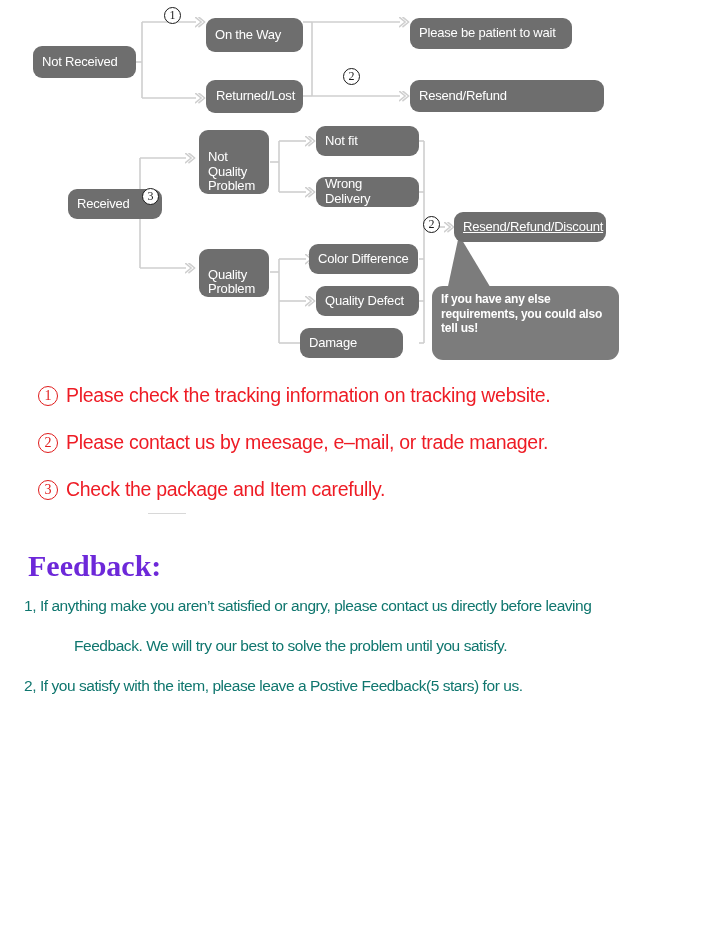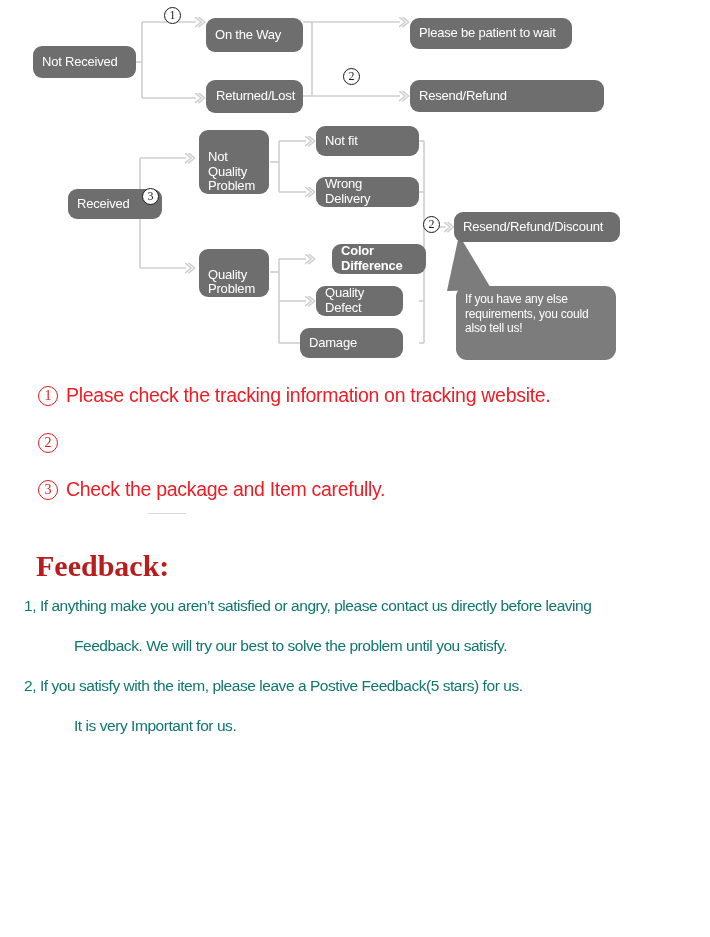--- a/index.html
+++ b/index.html
@@ -130,22 +130,22 @@
   #feedback {
     position: absolute;
     left: 0;
     top: 546px;
     width: 710px;
   }
   .fb-title {
     font-family: "Liberation Serif", serif;
     font-weight: bold;
     font-size: 30px;
-    color: #b91c1c;
-    padding-left: 36px;
+    color: #6d28d9;
+    padding-left: 28px;
     letter-spacing: 0px;
     line-height: 40px;
   }
   .fb-line {
     font-family: "Liberation Sans", sans-serif;
     font-size: 15.5px;
     color: #0f766e;
     letter-spacing: -0.45px;
     line-height: 40px;
     white-space: nowrap;
@@ -246,37 +246,37 @@
   </div>
 
   <div class="node" style="left:316px; top:126px; width:103px; height:30px;">
     <span>Not fit</span>
   </div>
 
   <div class="node" style="left:316px; top:177px; width:103px; height:30px;">
     <span>Wrong Delivery</span>
   </div>
 
-  <div class="node" style="left:332px; top:244px; width:94px; height:30px;font-weight:bold;">
+  <div class="node" style="left:309px; top:244px; width:109px; height:30px;">
     <span>Color Difference</span>
   </div>
 
-  <div class="node" style="left:316px; top:286px; width:87px; height:30px;">
+  <div class="node" style="left:316px; top:286px; width:103px; height:30px;">
     <span>Quality Defect</span>
   </div>
 
   <div class="node" style="left:300px; top:328px; width:103px; height:30px;">
     <span>Damage</span>
   </div>
 
-  <div class="node" style="left:454px; top:212px; width:166px; height:30px;">
+  <div class="node" style="left:454px; top:212px; width:152px; height:30px;text-decoration:underline;">
     <span>Resend/Refund/Discount</span>
   </div>
 
-  <div class="bubble" style="left:456px; top:286px; width:160px; height:74px;">
+  <div class="bubble" style="left:432px; top:286px; width:187px; height:74px;font-weight:bold;">
     <span>If you have any else requirements, you could also tell us!</span>
   </div>
 
   <div class="circnum" style="left:164px; top:7px;">
     <span>1</span>
   </div>
   <div class="circnum" style="left:343px; top:68px;">
     <span>2</span>
   </div>
   <div class="circnum" style="left:142px; top:188px;">
@@ -287,28 +287,28 @@
   </div>
 </div>
 
 <div id="redlist">
   <div class="redrow">
     <span class="redcirc">1</span>
     <span class="redtext">Please check the tracking information on tracking website.</span>
   </div>
   <div class="redrow">
     <span class="redcirc">2</span>
+    <span class="redtext">Please contact us by meesage, e–mail, or trade manager.</span>
   </div>
   <div class="redrow">
     <span class="redcirc">3</span>
     <span class="redtext">Check the package and Item carefully.</span>
   </div>
 </div>
 
 <div class="hairline"></div>
 
 <div id="feedback">
   <div class="fb-title">Feedback:</div>
   <div class="fb-line lvl1">1, If anything make you aren’t satisfied or angry, please contact us directly before leaving</div>
   <div class="fb-line lvl2">Feedback. We will try our best to solve the problem until you satisfy.</div>
   <div class="fb-line lvl1">2, If you satisfy with the item, please leave a Postive Feedback(5 stars) for us.</div>
-  <div class="fb-line lvl2">It is very Important for us.</div>
 </div>
 
 </body></html>

